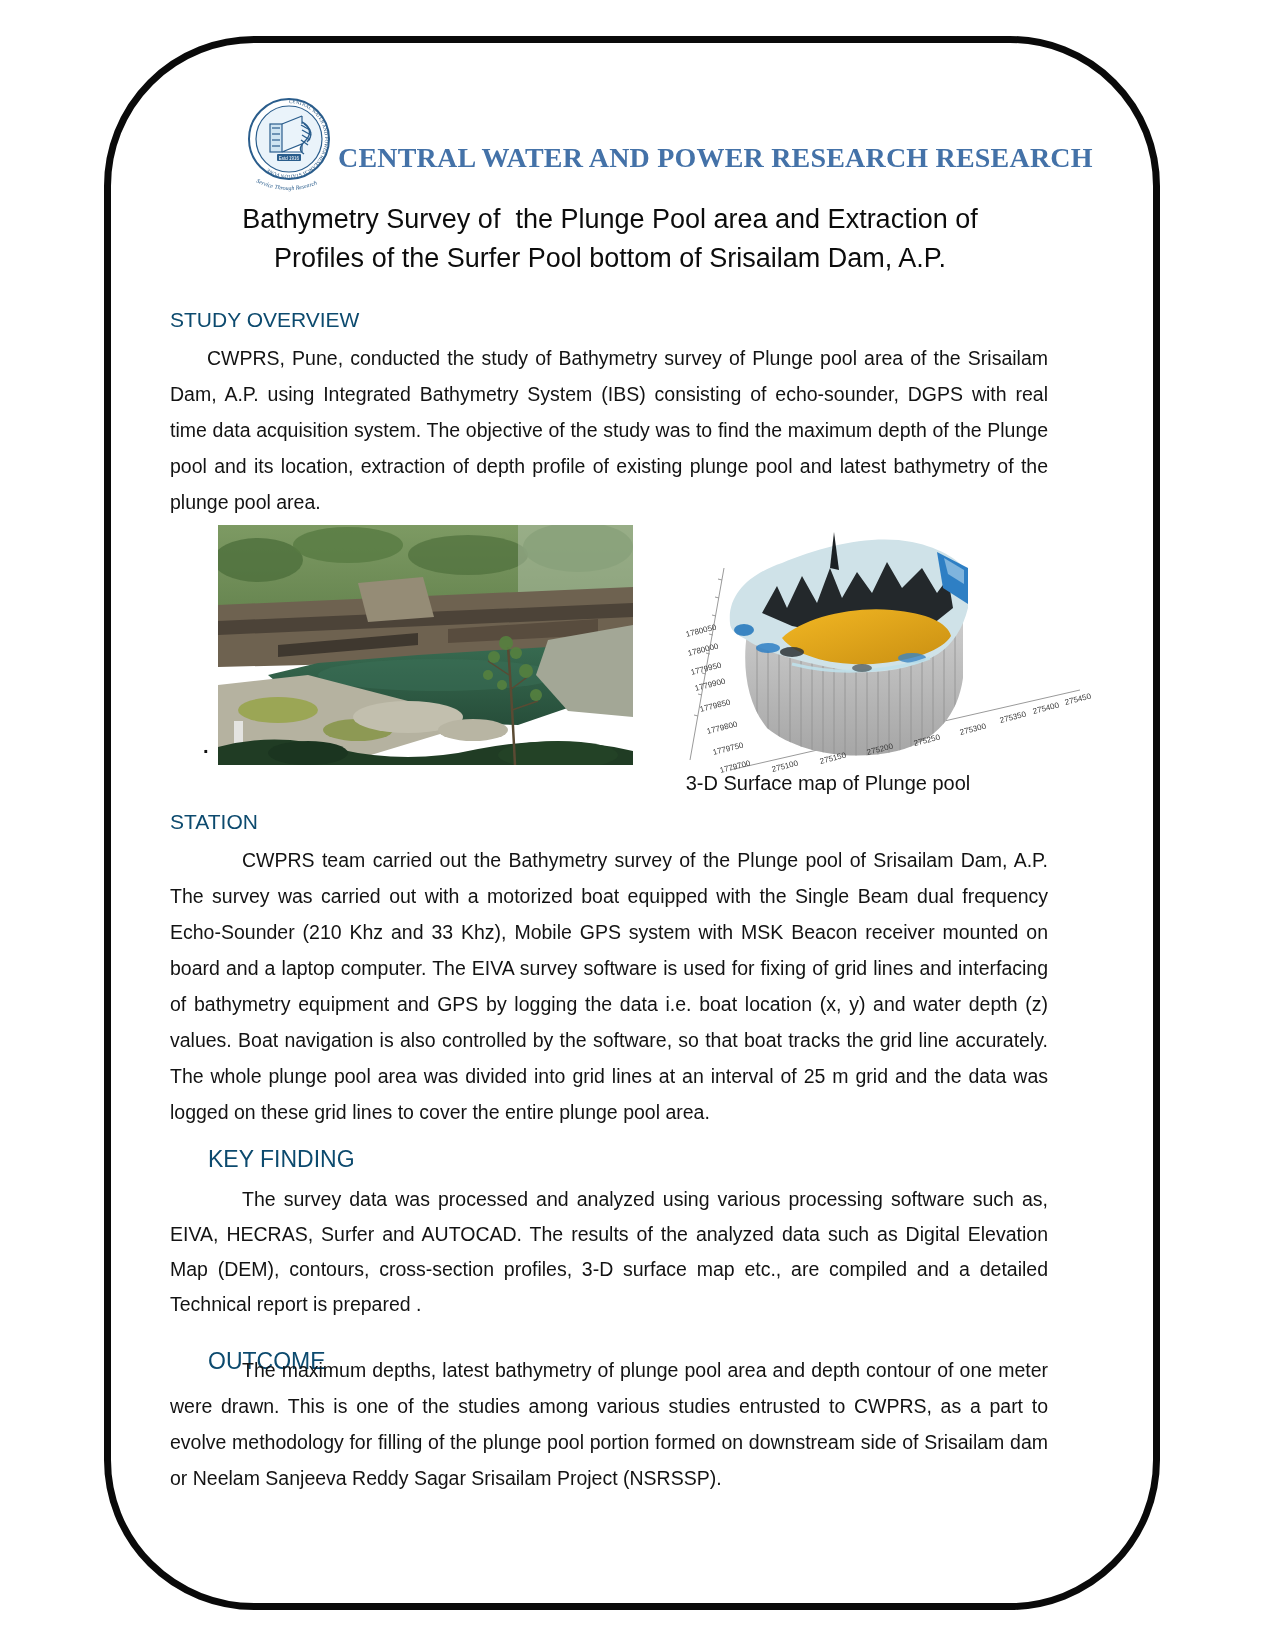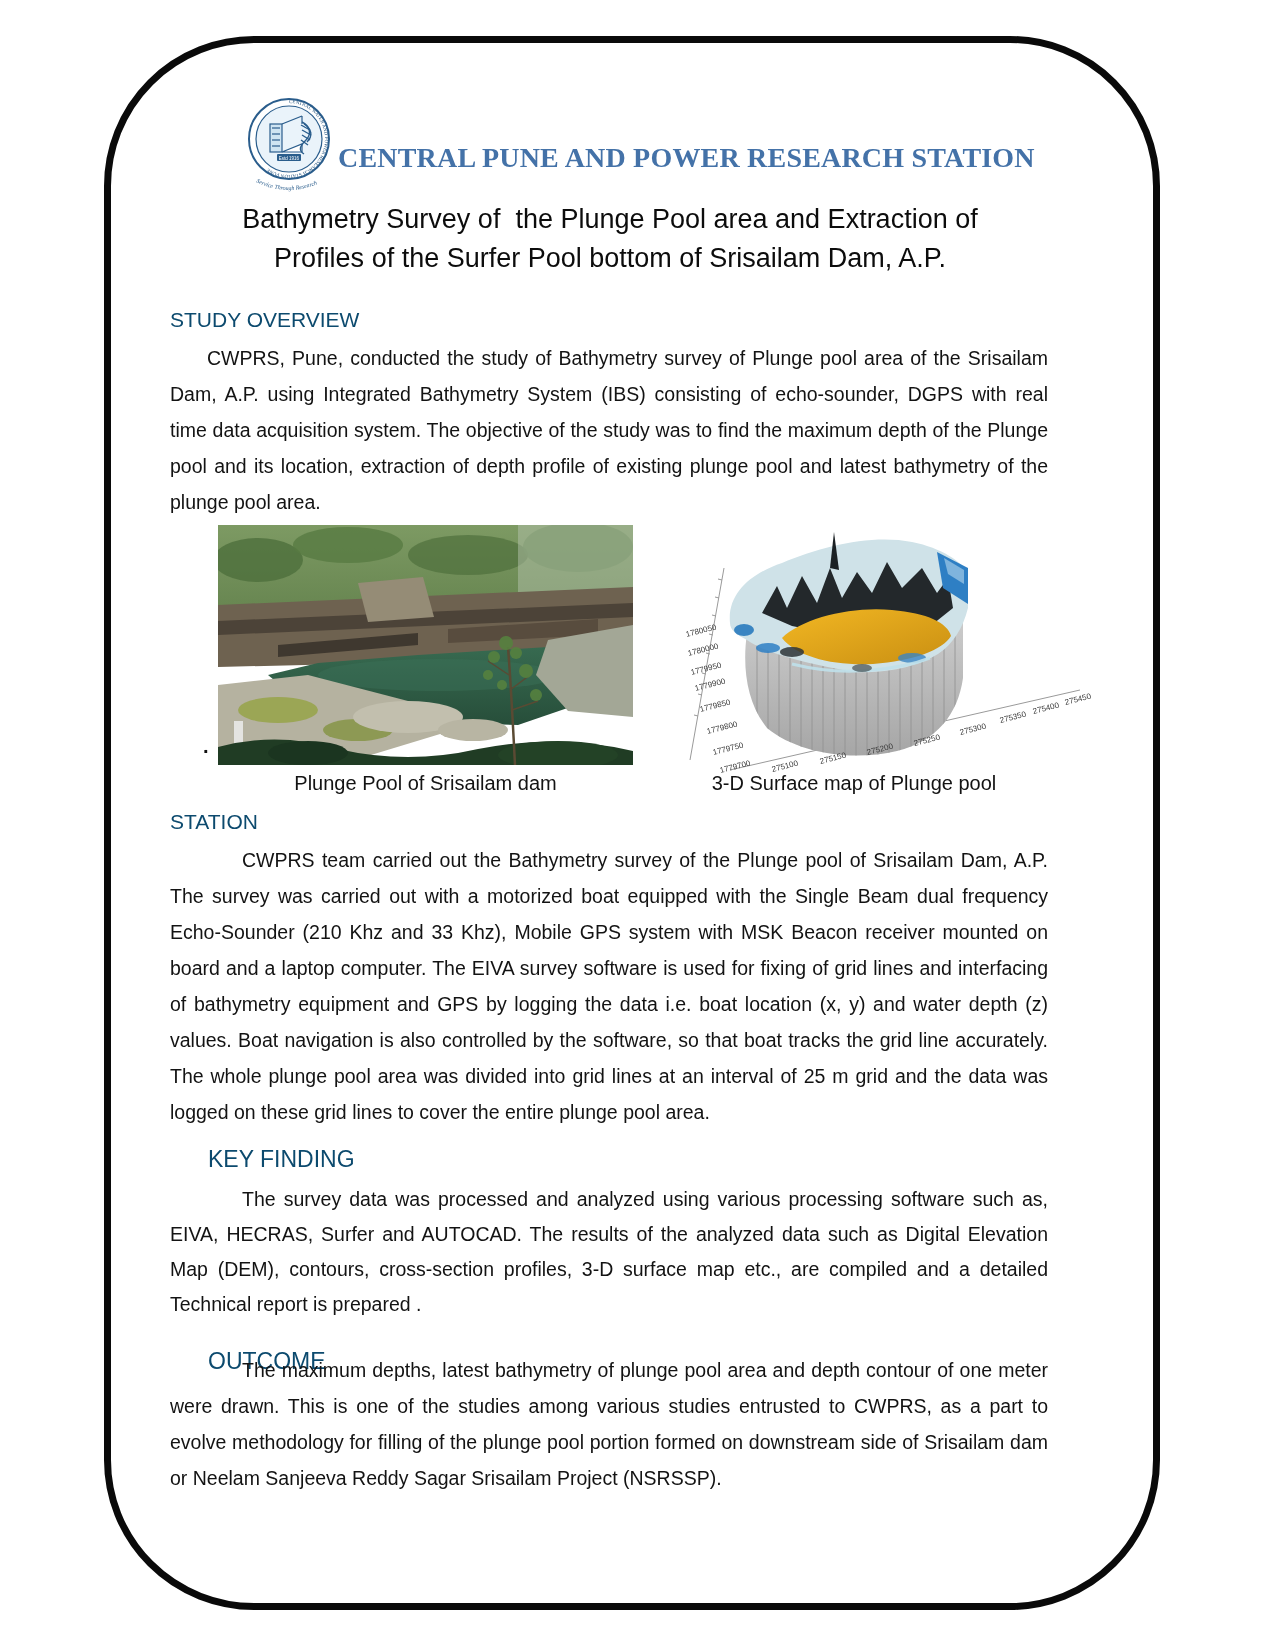--- a/index.html
+++ b/index.html
@@ -18,21 +18,21 @@
   .heading.big{font-size:23px;margin-left:38px;}
   .para{position:absolute;left:170px;width:878px;font-size:19.5px;line-height:36px;
         text-align:justify;color:#131313;}
   .photo-fig{position:absolute;left:218px;top:525px;width:415px;height:240px;}
   .map-fig{position:absolute;left:672px;top:518px;width:410px;height:258px;}
   .tick{position:absolute;font-size:8px;color:#3c3c3c;transform:rotate(-14deg);
         transform-origin:left center;white-space:nowrap;}
   .stray-period{position:absolute;left:203px;top:735px;font-size:20px;font-weight:bold;}
   .caption{position:absolute;top:772px;font-size:20px;color:#131313;text-align:center;}
   .caption.photo-cap{left:218px;width:415px;}
-  .caption.map-cap{left:649px;width:410px;}
+  .caption.map-cap{left:623px;width:410px;}
   svg{display:block;}
 </style>
 </head>
 <body>
 
 <div class="page">
 
   <div class="frame"></div>
 
   <div class="logo">
@@ -66,21 +66,21 @@
         <line x1="57" y1="46" x2="64" y2="51"></line>
       </g>
       <rect x="33" y="60" width="24" height="7" rx="1" fill="#2a5d8c"></rect>
       <text x="45" y="65.5" font-size="4.5" fill="#ffffff" text-anchor="middle">Estd 1916</text>
       <text font-size="6" fill="#2a5d8c" font-style="italic" font-family="Liberation Serif, serif">
         <textPath href="#mottoPath">Service Through Research</textPath>
       </text>
     </svg>
   </div>
 
-  <div class="institution">CENTRAL PUNE AND POWER RESEARCH STATION</div>
+  <div class="institution">CENTRAL WATER AND POWER RESEARCH RESEARCH</div>
 
   <div class="doc-title">
     <div>Bathymetry Survey of  the Plunge Pool area and Extraction of</div>
     <div>Profiles of the Surfer Pool bottom of Srisailam Dam, A.P.</div>
   </div>
 
   <div class="heading" style="top:308px">STUDY OVERVIEW</div>
   <div class="para" style="top:340px;text-indent:37px">CWPRS, Pune, conducted the study of Bathymetry survey of Plunge pool area of the Srisailam Dam, A.P. using Integrated Bathymetry System (IBS) consisting of echo-sounder, DGPS with real time data acquisition system. The objective of the study was to find the maximum depth of the Plunge pool and its location, extraction of depth profile of existing plunge pool and latest bathymetry of the plunge pool area.</div>
 
   <div class="photo-fig">
@@ -215,21 +215,20 @@
     <span class="tick" style="left:195px;top:230px">275200</span>
     <span class="tick" style="left:242px;top:221px">275250</span>
     <span class="tick" style="left:288px;top:210px">275300</span>
     <span class="tick" style="left:328px;top:198px">275350</span>
     <span class="tick" style="left:361px;top:189px">275400</span>
     <span class="tick" style="left:393px;top:180px">275450</span>
   </div>
 
   <div class="stray-period">.</div>
 
-  <div class="caption photo-cap">Plunge Pool of Srisailam dam</div>
   <div class="caption map-cap">3-D Surface map of Plunge pool</div>
 
   <div class="heading" style="top:810px">STATION</div>
   <div class="para" style="top:842px;text-indent:72px">CWPRS team carried out the Bathymetry survey of the Plunge pool of Srisailam Dam, A.P. The survey was carried out with a motorized boat equipped with the Single Beam dual frequency Echo-Sounder (210 Khz and 33 Khz), Mobile GPS system with MSK Beacon receiver mounted on board and a laptop computer. The EIVA survey software is used for fixing of grid lines and interfacing of bathymetry equipment and GPS by logging the data i.e. boat location (x, y) and water depth (z) values. Boat navigation is also controlled by the software, so that boat tracks the grid line accurately. The whole plunge pool area was divided into grid lines  at  an interval of 25 m grid and the data was logged on these grid lines to cover the  entire plunge pool area.</div>
 
   <div class="heading big" style="top:1146px">KEY FINDING</div>
   <div class="para" style="top:1182px;text-indent:72px;line-height:35px">The survey data was processed and analyzed using various processing software such as, EIVA, HECRAS, Surfer and AUTOCAD. The results of the analyzed data such as Digital Elevation Map (DEM), contours, cross-section profiles, 3-D surface map etc., are compiled and a detailed Technical  report is prepared .</div>
 
   <div class="heading big" style="top:1348px">OUTCOME</div>
   <div class="para" style="top:1352px;text-indent:72px">The maximum depths, latest bathymetry of plunge pool area and depth contour of one meter were drawn. This is one of the studies among various studies entrusted to CWPRS, as a part to evolve methodology for filling of the plunge pool portion formed on downstream side of Srisailam dam or Neelam Sanjeeva Reddy Sagar Srisailam Project (NSRSSP).</div>

